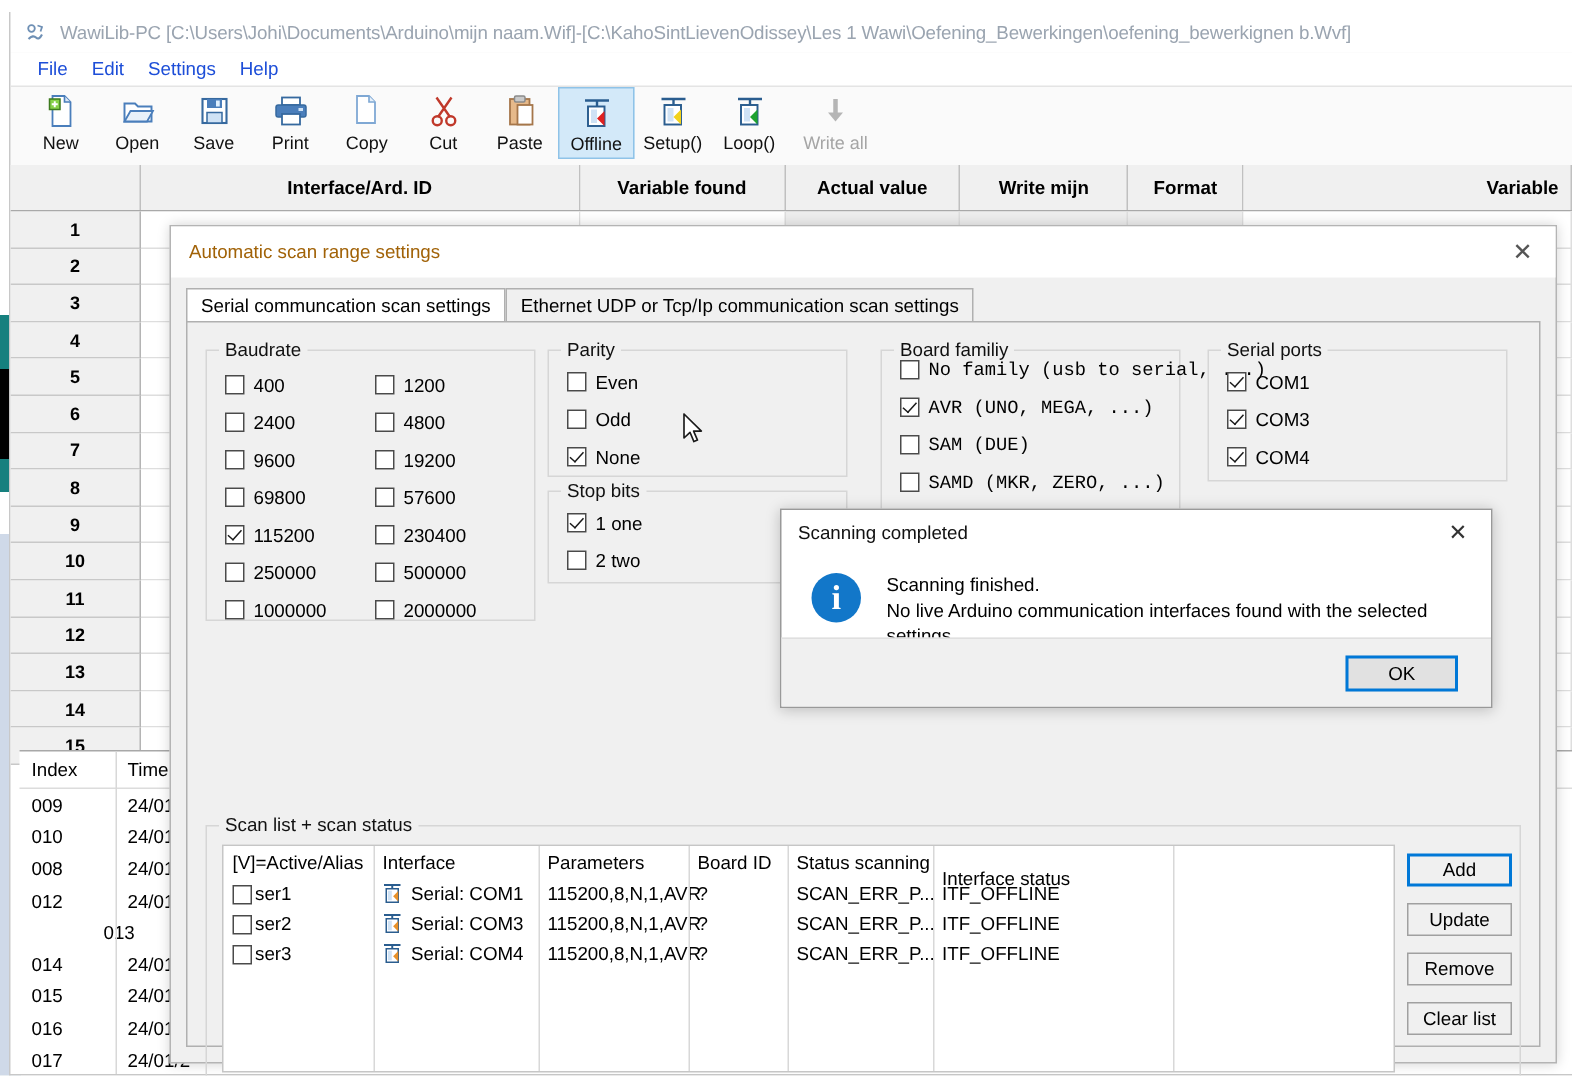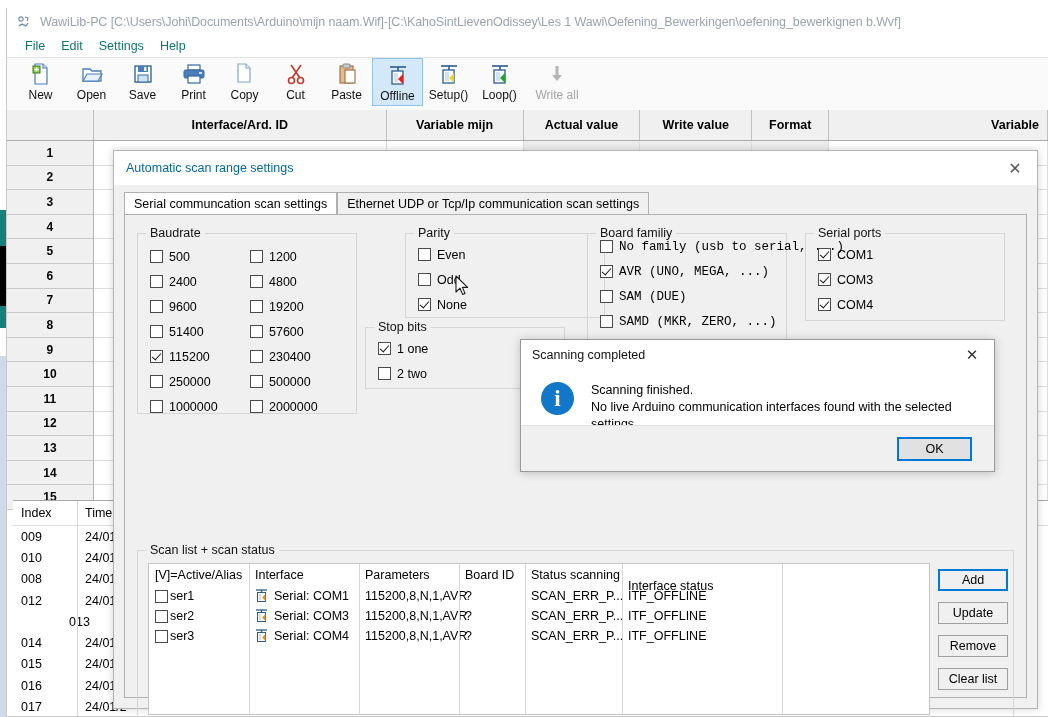--- a/index.html
+++ b/index.html
@@ -13,21 +13,21 @@
   #bg-window{position:absolute;left:0;top:0;width:14px;height:717px;background:#dfe6ef;}
   .bg-strip{position:absolute;left:0;width:14px;}
   
   #app-window{position:absolute;left:6px;top:8px;width:1042px;height:709px;background:#f0f0f0;border:1px solid #c8c8c8;border-top:none;border-right:none;box-sizing:border-box;overflow:hidden;}
   #titlebar{position:absolute;left:0;top:0;right:0;height:27px;background:#ffffff;}
   #titlebar .tb-inner{display:flex;align-items:center;height:27px;padding-left:10px;}
   #title-icon{width:16px;height:16px;margin-right:7px;flex:none;}
   #title-text{font-size:12.5px;color:#9aa4b0;white-space:nowrap;letter-spacing:-0.1px;}
   
   #menubar{position:absolute;left:0;top:27px;right:0;height:22px;background:#ffffff;display:flex;align-items:center;padding-left:10px;border-bottom:1px solid #e4e4e4;}
-  .menu-item{font-size:12.5px;color:#0f766e;padding:2px 8px;cursor:default;}
+  .menu-item{font-size:12.5px;color:#1d4ed8;padding:2px 8px;cursor:default;}
   
   #toolbar{position:absolute;left:0;top:50px;right:0;height:52px;background:#fafafa;border-bottom:1px solid #c9c9c9;display:flex;align-items:flex-start;padding-left:8px;}
   .tool-btn{width:51px;height:48px;display:flex;flex-direction:column;align-items:center;justify-content:flex-start;padding-top:4px;box-sizing:border-box;cursor:default;text-align:right;}
   .tool-btn.active{background:#d3e9f9;border:1px solid #8fc3e8;}
   .tool-btn .ticon{height:24px;display:flex;align-items:center;justify-content:center;}
   .tool-btn .tlabel{font-size:12px;color:#111;margin-top:2px;white-space:nowrap;}
   .tool-btn.disabled .tlabel{color:#a5a5a5;}
   .tool-btn.wide{width:64px;}
   
   #grid-wrap{position:absolute;left:0;top:102px;right:0;bottom:0;background:#ffffff;}
@@ -41,21 +41,21 @@
   
   #logpanel{position:absolute;left:6px;bottom:0;width:1036px;height:215px;background:#ffffff;border-top:1px solid #a8a8a8;}
   #log-header{display:flex;height:24px;align-items:center;border-bottom:1px solid #dcdcdc;}
   .log-h{font-size:12.5px;color:#000;padding-left:8px;box-sizing:border-box;}
   .log-row{display:flex;height:21.3px;align-items:center;font-size:12.5px;}
   .log-c{padding-left:8px;box-sizing:border-box;white-space:nowrap;overflow:hidden;}
   #log-vline{position:absolute;left:64px;top:0;bottom:0;width:1px;background:#d8d8d8;}
   
   #dialog{position:absolute;left:113px;top:150px;width:925px;height:559px;background:#f0f0f0;border:1px solid #b4b4b4;box-shadow:0 0 8px rgba(0,0,0,.18);box-sizing:border-box;}
   #dlg-title{height:34px;background:#ffffff;display:flex;align-items:center;justify-content:space-between;padding:0 0 0 12px;}
-  #dlg-title .t{font-size:12.5px;color:#0369a1;}
+  #dlg-title .t{font-size:12.5px;color:#a16207;}
   #dlg-close{width:44px;height:33px;display:flex;align-items:center;justify-content:center;font-size:16px;color:#555;cursor:default;}
   #tabstrip{position:absolute;left:10px;top:40px;right:10px;height:24px;display:flex;align-items:flex-end;}
   .tab{height:23px;padding:0 9px;display:flex;align-items:center;font-size:12.5px;border:1px solid #b0b0b0;box-sizing:border-box;background:#f0f0f0;cursor:default;}
   .tab.sel{background:#ffffff;border-bottom-color:#ffffff;font-weight:normal;}
   #tabpage{position:absolute;left:10px;top:63px;right:10px;bottom:10px;background:#f0f0f0;border:1px solid #b0b0b0;box-sizing:border-box;}
   .grp{position:absolute;border:1px solid #d6d6d6;box-sizing:border-box;}
   .grp-title{position:absolute;top:-8px;left:8px;background:#f0f0f0;padding:0 4px;font-size:12.5px;color:#111;}
   .cb-row{display:flex;align-items:center;height:25px;cursor:default;}
   .cbx{width:13px;height:13px;border:1px solid #4a4a4a;background:#fff;box-sizing:border-box;margin-right:6px;flex:none;position:relative;}
   .cbx.on::after{content:"";position:absolute;left:3px;top:0px;width:4px;height:8px;border:solid #1a1a1a;border-width:0 1.6px 1.6px 0;transform:rotate(42deg);}
@@ -247,23 +247,23 @@
       </span>
       <span class="tlabel">Write all</span>
     </div>
 
   </div>
 
   <div id="grid-wrap">
     <div id="grid-header">
       <div class="gh-cell" style="width:87px;"></div>
       <div class="gh-cell" style="width:293px;">Interface/Ard. ID</div>
-      <div class="gh-cell" style="width:137px;">Variable mijn</div>
+      <div class="gh-cell" style="width:137px;">Variable found</div>
       <div class="gh-cell" style="width:117px;">Actual value</div>
-      <div class="gh-cell" style="width:112px;">Write value</div>
+      <div class="gh-cell" style="width:112px;">Write mijn</div>
       <div class="gh-cell" style="width:77px;">Format</div>
       <div class="gh-cell" style="width:219px;justify-content:flex-end;padding-right:8px;">Variable</div>
     </div>
     <div id="grid-body">
         <div class="grid-row">
           <div class="gr-num">1</div>
           <div class="gr-cell" style="width: 293px;"></div>
           <div class="gr-cell" style="width: 137px;"></div>
           <div class="gr-cell grey" style="width: 117px;"></div>
           <div class="gr-cell grey" style="width: 112px;"></div>
@@ -477,33 +477,33 @@
     <div class="tab">Ethernet UDP or Tcp/Ip communication scan settings</div>
   </div>
 
   <div id="tabpage">
 
     <div class="grp" style="left:12px;top:18px;width:220px;height:181px;">
       <span class="grp-title">Baudrate</span>
       <div id="baud-col1" style="position:absolute;left:12px;top:10px;">
           <div class="cb-row">
             <span class="cbx"></span>
-            <span class="cb-lbl">500</span>
+            <span class="cb-lbl">400</span>
           </div>
           <div class="cb-row">
             <span class="cbx"></span>
             <span class="cb-lbl">2400</span>
           </div>
           <div class="cb-row">
             <span class="cbx"></span>
             <span class="cb-lbl">9600</span>
           </div>
           <div class="cb-row">
             <span class="cbx"></span>
-            <span class="cb-lbl">51400</span>
+            <span class="cb-lbl">69800</span>
           </div>
           <div class="cb-row">
             <span class="cbx on"></span>
             <span class="cb-lbl">115200</span>
           </div>
           <div class="cb-row">
             <span class="cbx"></span>
             <span class="cb-lbl">250000</span>
           </div>
           <div class="cb-row">
@@ -536,21 +536,21 @@
             <span class="cbx"></span>
             <span class="cb-lbl">500000</span>
           </div>
           <div class="cb-row">
             <span class="cbx"></span>
             <span class="cb-lbl">2000000</span>
           </div>
         </div>
     </div>
 
-    <div class="grp" style="left:240px;top:18px;width:200px;height:85px;margin-left:40px;">
+    <div class="grp" style="left:240px;top:18px;width:200px;height:85px;">
       <span class="grp-title">Parity</span>
       <div id="parity-list" style="position:absolute;left:12px;top:8px;">
           <div class="cb-row">
             <span class="cbx"></span>
             <span class="cb-lbl">Even</span>
           </div>
           <div class="cb-row">
             <span class="cbx"></span>
             <span class="cb-lbl">Odd</span>
           </div>

